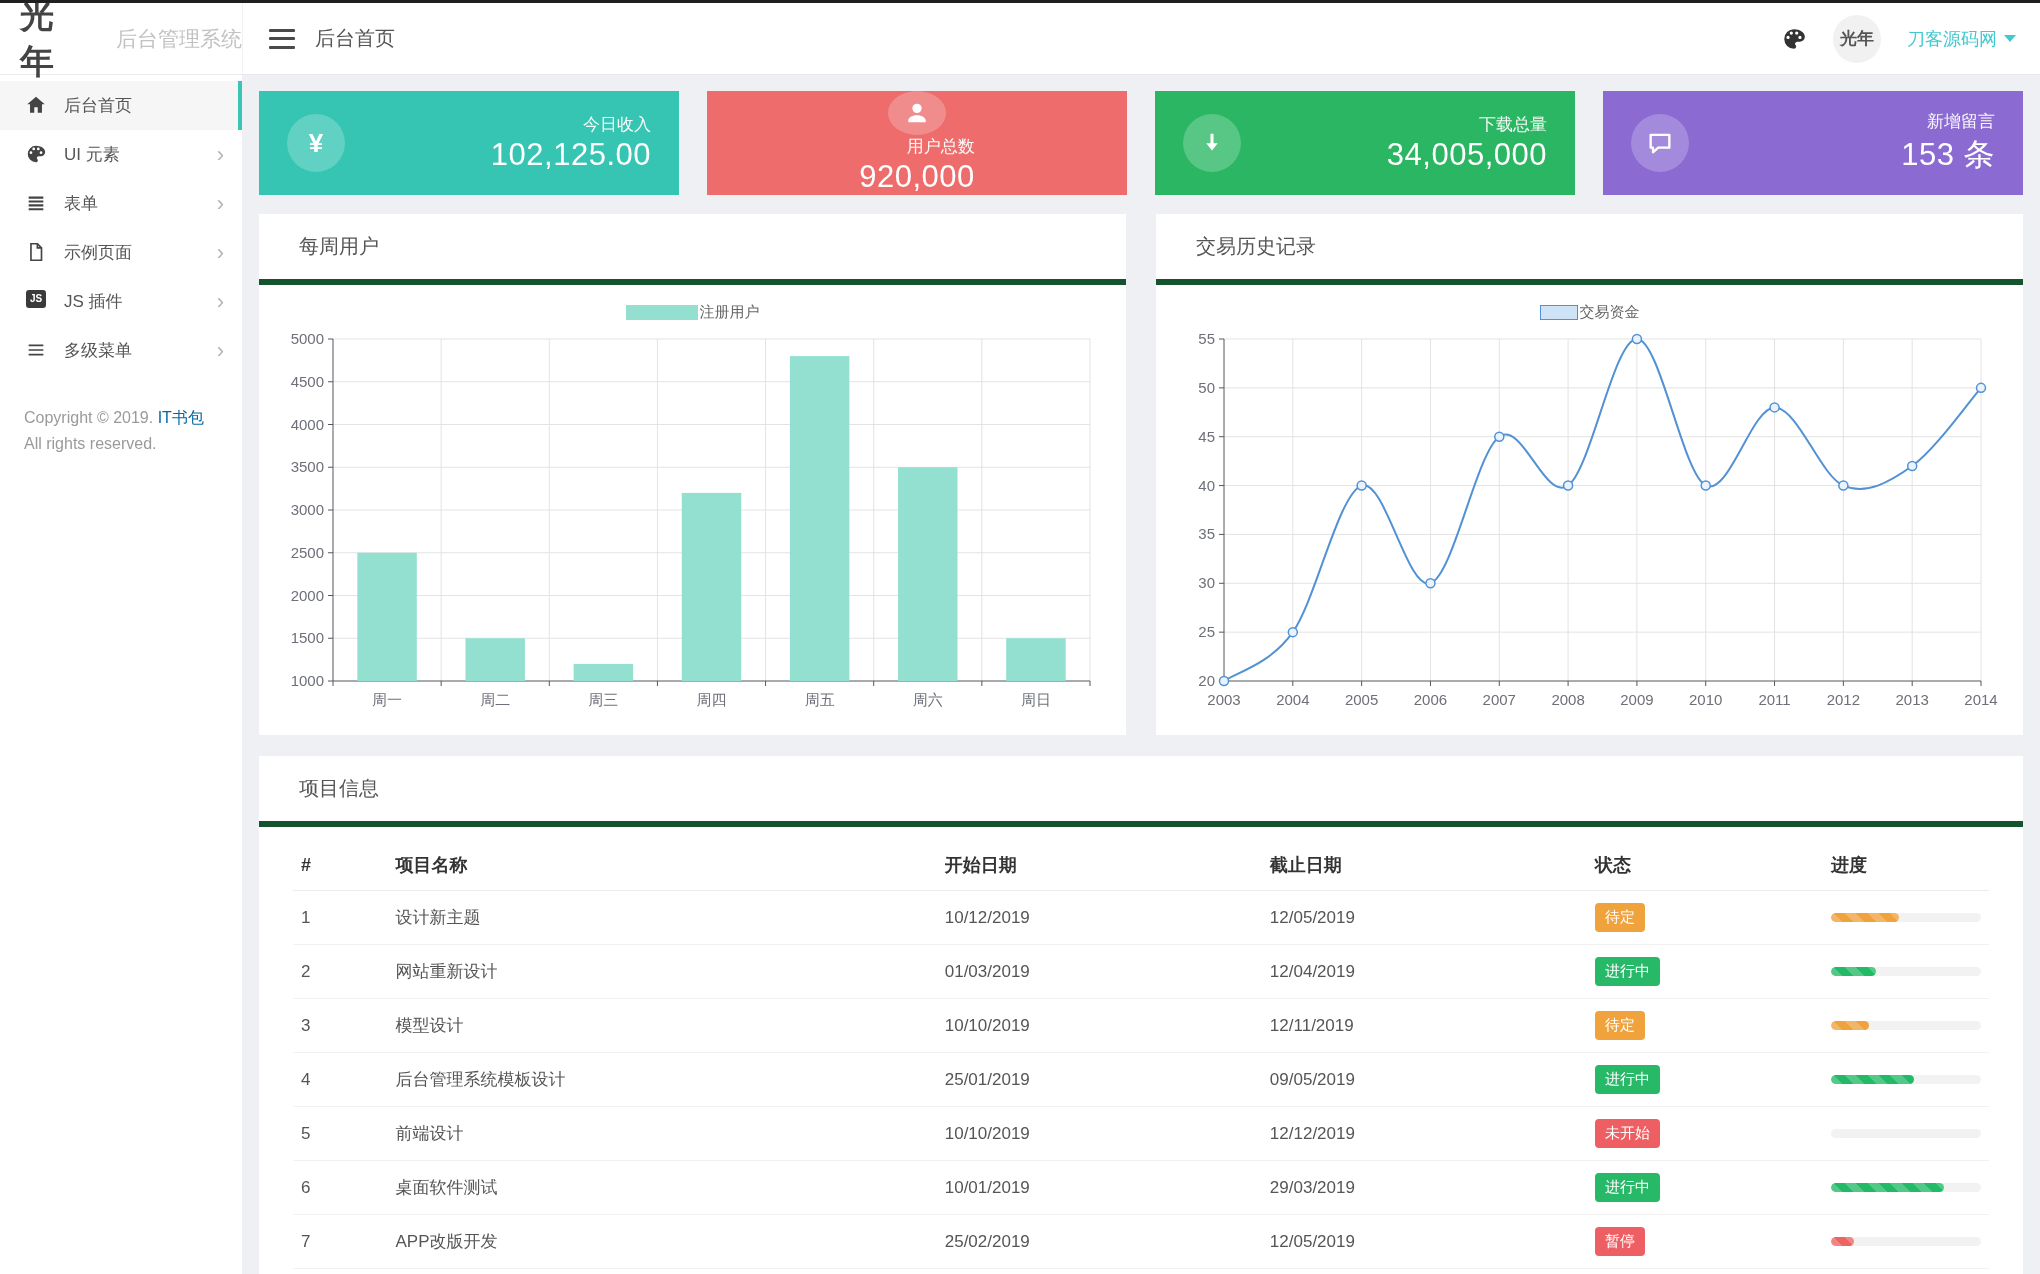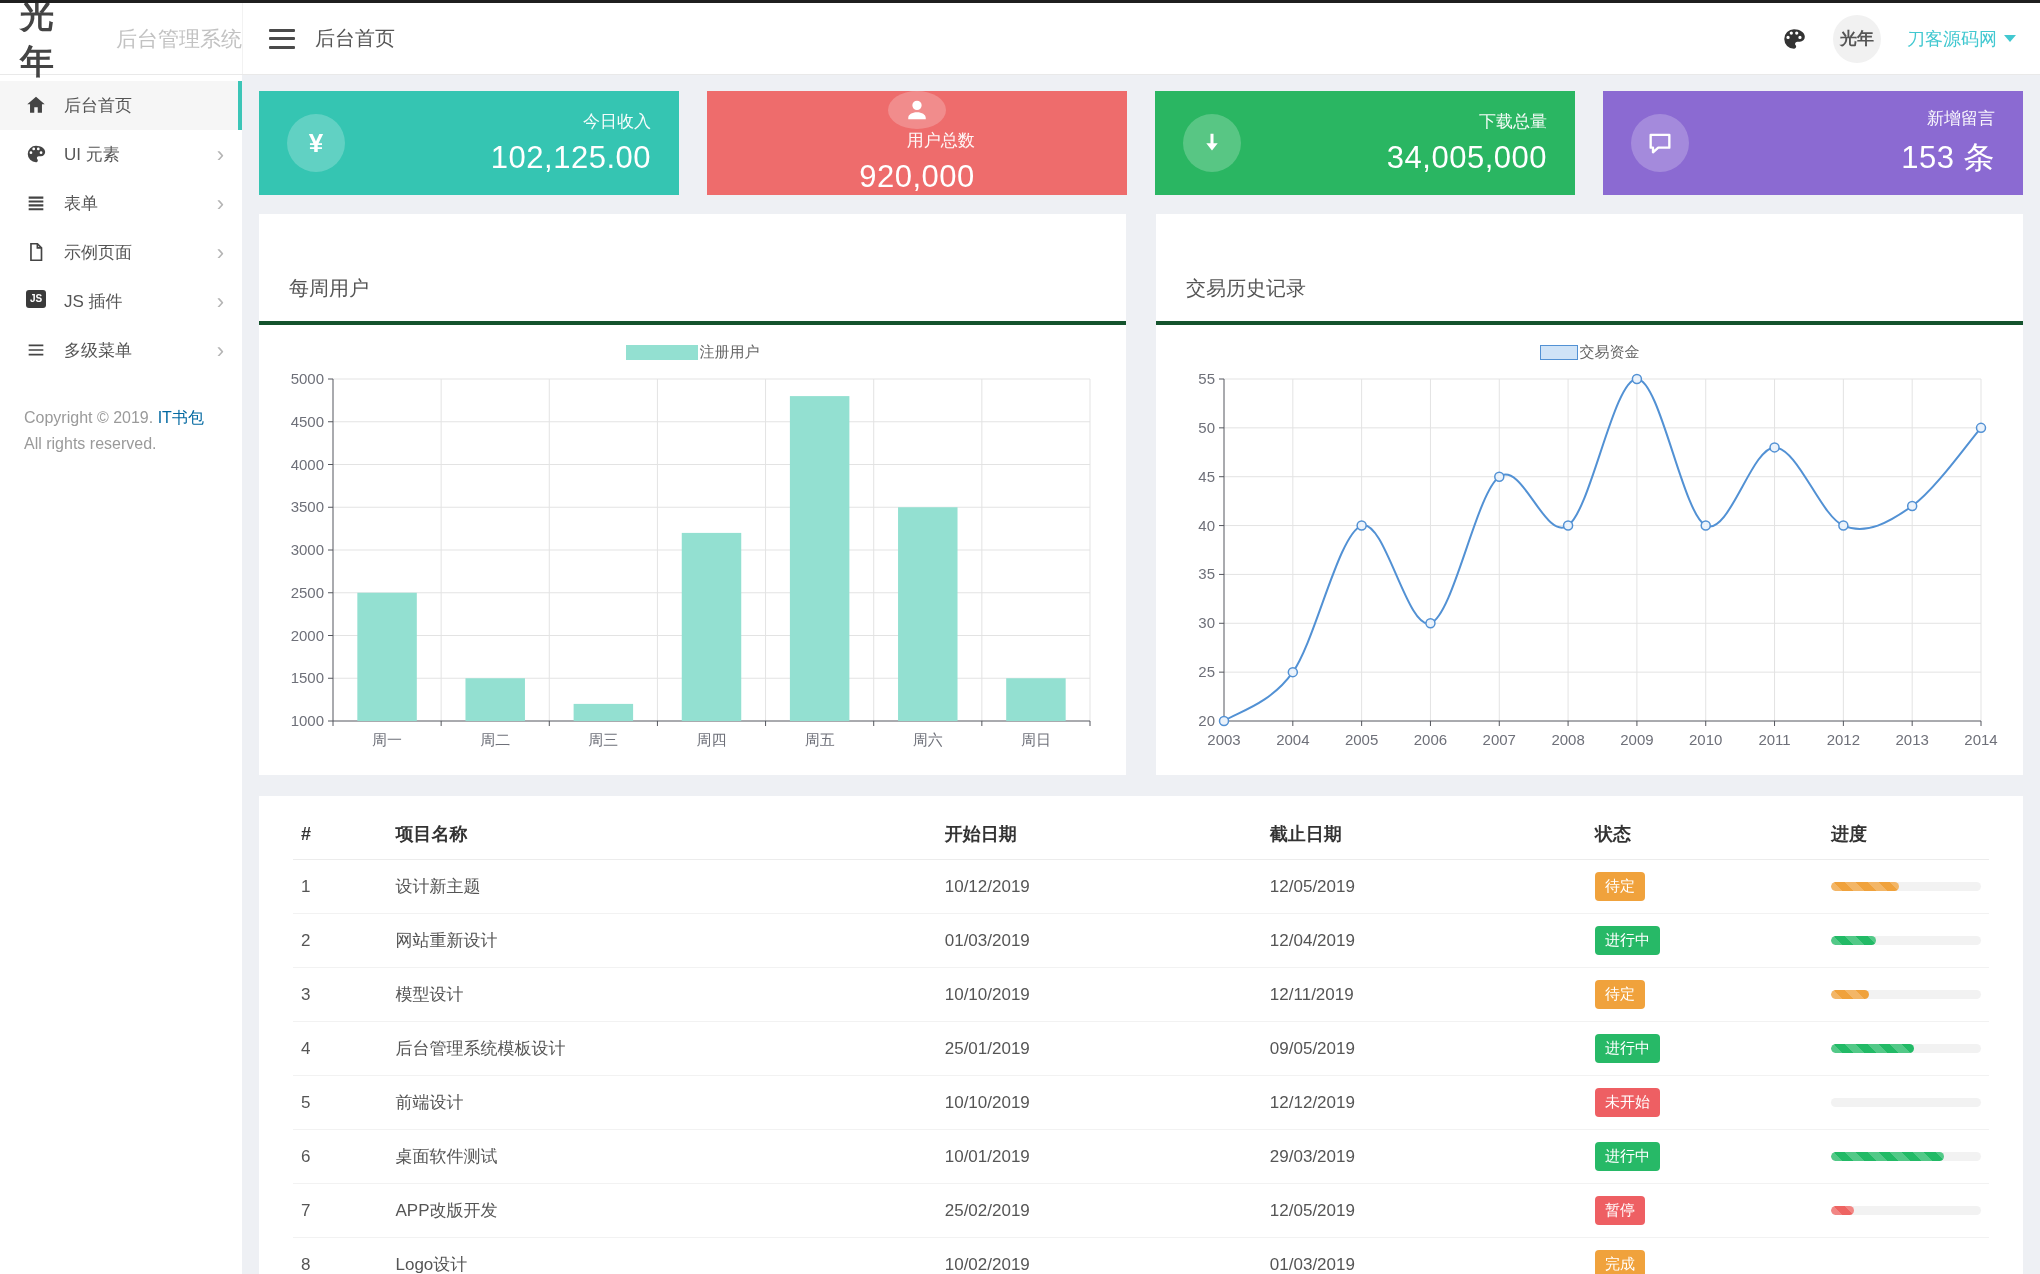--- a/index.html
+++ b/index.html
@@ -42,27 +42,27 @@
 
   
   .content { position:absolute; left:242px; top:75px; right:0; bottom:0; padding:16px 17px; overflow:hidden; }
   .stats-row { display:flex; gap:28px; margin-bottom:19px; }
   .stat-card { flex:1; height:104px; color:#fff; display:flex; align-items:center;
     justify-content:space-between; padding:0 28px; }
   .stat-icon { width:58px; height:58px; border-radius:50%; background:rgba(255,255,255,.22);
     display:flex; align-items:center; justify-content:center; font-size:26px; }
   .stat-icon svg { width:28px; height:28px; }
   .stat-right { text-align:right; }
-  .stat-label { font-size:17px; margin-bottom:7px; opacity:.95; }
+  .stat-label { font-size:17px; margin-bottom:1px; opacity:.95; }
   .stat-value { font-size:31px; letter-spacing:.5px; }
 
   .charts-row { display:flex; gap:30px; margin-bottom:21px; }
   .panel { background:#fff; flex:1; }
-  .panel-title { font-size:20px; font-weight:400; color:#555; padding:19px 30px;
-    border-bottom:4px solid #14532d;margin-top:42px; }
+  .panel-title { font-size:20px; font-weight:400; color:#555; padding:19px 40px;
+    border-bottom:6px solid #14532d; }
   .chart-body { padding:14px 20px 16px; }
   .legend-row { display:flex; align-items:center; justify-content:center; gap:2px; height:26px; margin-bottom:2px; }
   .legend-swatch { width:72px; height:15px; }
   .legend-swatch.line { width:38px; height:15px; border:1px solid #5291d4; background:#cfe3f7; }
   .legend-label { font-size:15px; color:#666; }
 
   
   .table-panel { margin-bottom:16px; }
   .table-wrap { padding:10px 34px 34px; }
   table { width:100%; border-collapse:collapse; }
@@ -371,20 +371,21 @@
             <circle cx="598.5454545454545" cy="80.39999999999999" r="4.5" fill="#eaf2fb" stroke="#5291d4" stroke-width="1.5"></circle>
             <circle cx="667.3636363636364" cy="158.57142857142858" r="4.5" fill="#eaf2fb" stroke="#5291d4" stroke-width="1.5"></circle>
             <circle cx="736.1818181818181" cy="139.02857142857144" r="4.5" fill="#eaf2fb" stroke="#5291d4" stroke-width="1.5"></circle>
             <circle cx="805" cy="60.857142857142875" r="4.5" fill="#eaf2fb" stroke="#5291d4" stroke-width="1.5"></circle>
           </svg>
       </div>
     </section>
   </div>
 
   <section class="panel table-panel">
+    <div class="panel-title">项目信息</div>
     <div class="table-wrap">
       <table>
         <colgroup>
           <col style="width:96px">
             <col style="width:560px">
             <col style="width:330px">
           <col style="width:330px">
             <col style="width:240px">
             <col>
         </colgroup>

